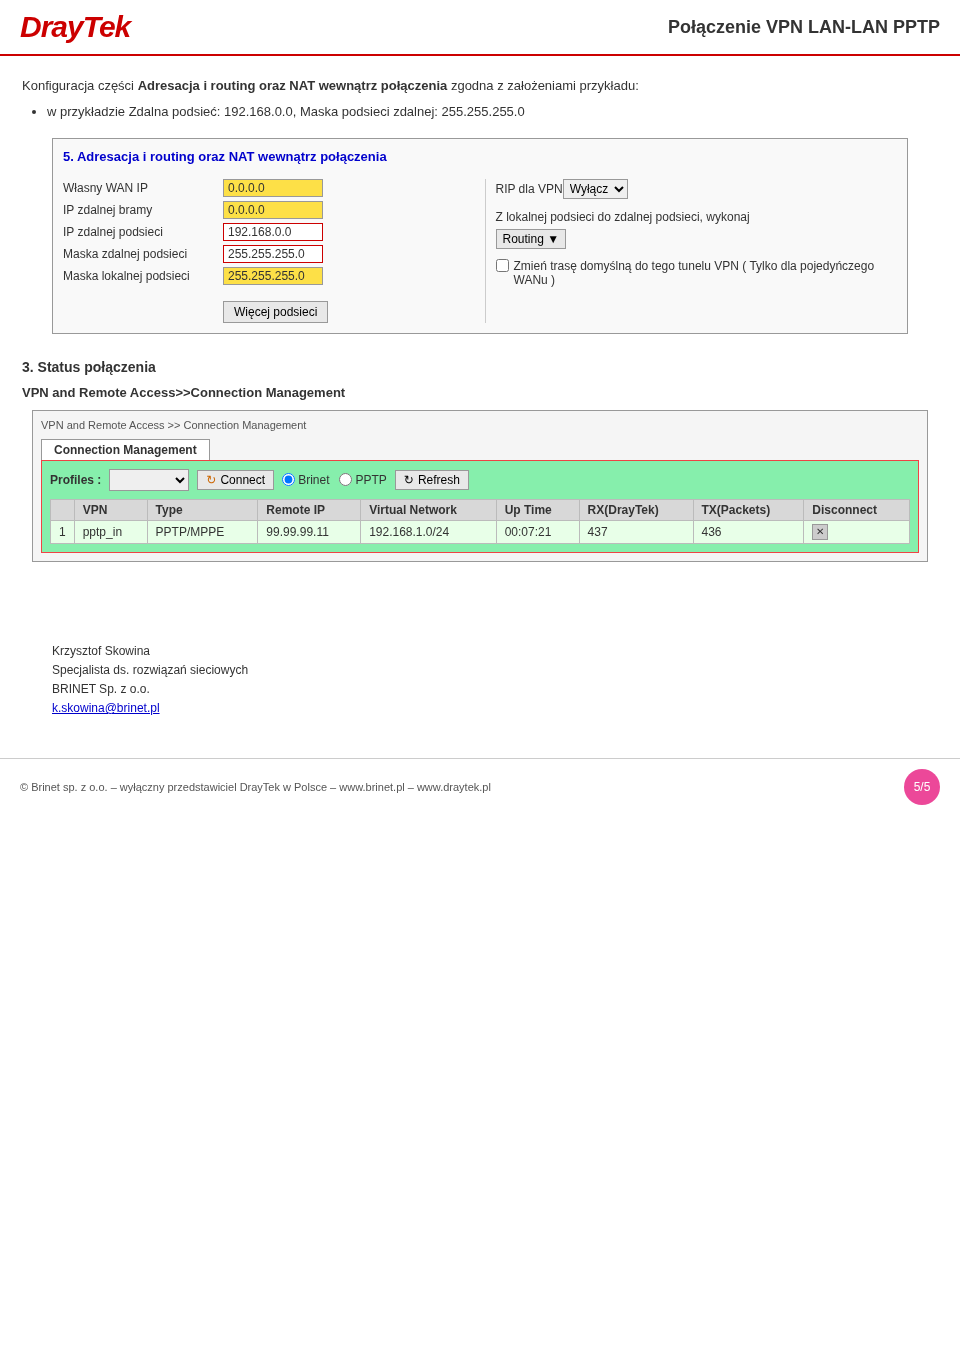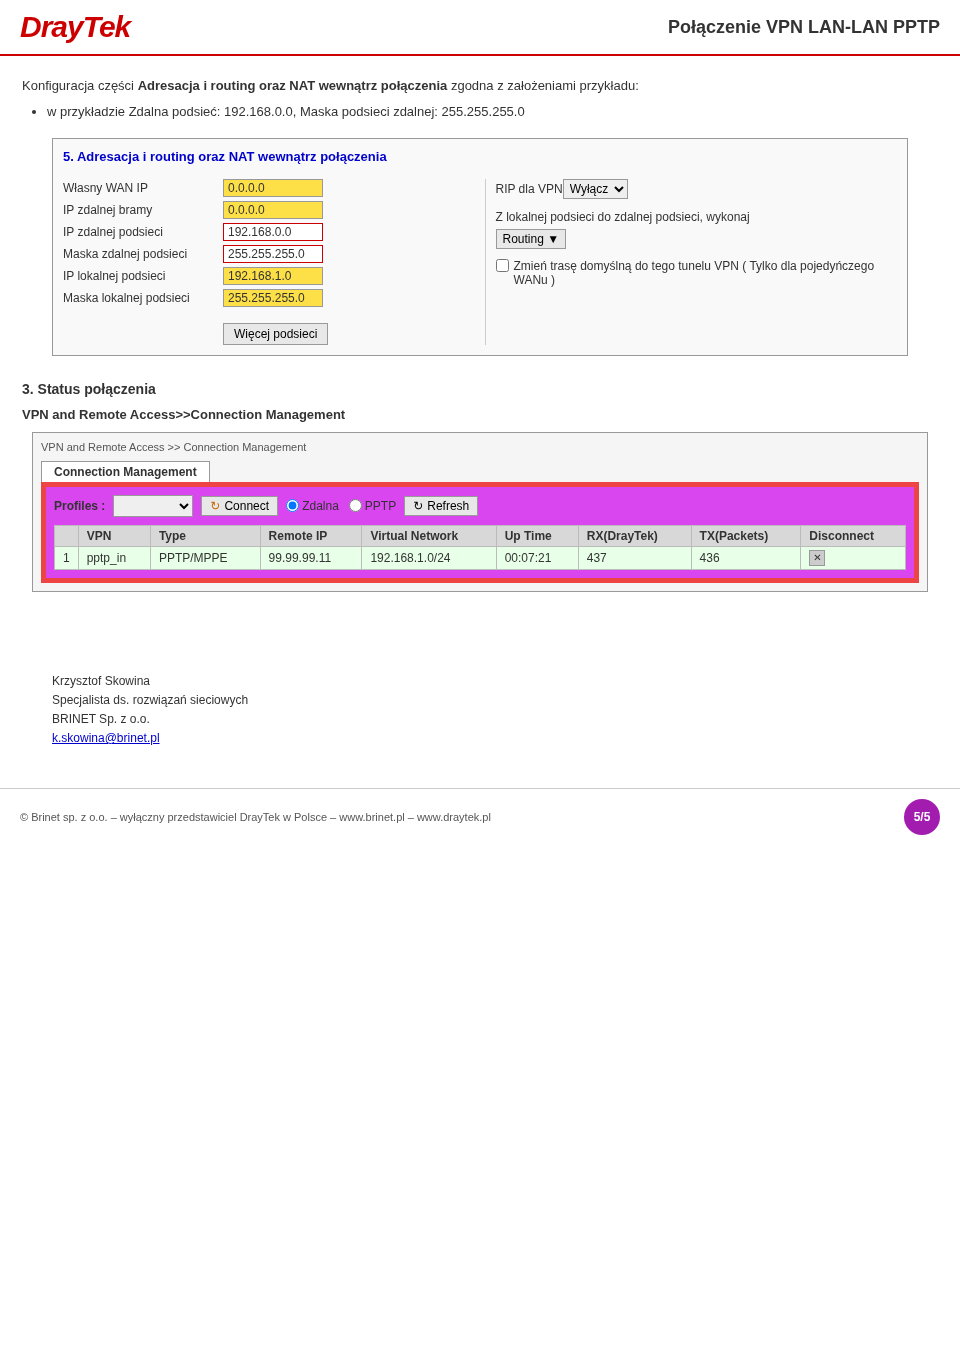--- a/index.html
+++ b/index.html
@@ -176,22 +176,22 @@
       padding: 3px 12px;
       font-size: 12px;
       font-weight: bold;
       cursor: pointer;
       margin-bottom: 0;
     }
     .vpn-tab-active {
       background: #fff;
     }
     .vpn-content {
-      background: #d946ef;
-      border: 5px solid #ef4444;
+      background: #86efac;
+      border: 1px solid #ef4444;
       padding: 8px;
     }
 
     
     .profiles-row {
       display: flex;
       align-items: center;
       gap: 8px;
       margin-bottom: 8px;
     }
@@ -293,30 +293,30 @@
       border-top: 1px solid #ccc;
       margin-top: 20px;
       padding: 10px 20px;
       display: flex;
       align-items: center;
       justify-content: space-between;
       font-size: 11px;
       color: #555;
     }
     .page-badge {
-      background: #a21caf;
+      background: #ec4899;
       color: white;
       border-radius: 50%;
       width: 36px;
       height: 36px;
       display: flex;
       align-items: center;
       justify-content: center;
       font-size: 12px;
-      font-weight: bold;
+      font-weight: normal;
     }
 
     
     .draytek-logo {
       display: flex;
       align-items: center;
     }
     .logo-text {
       font-size: 30px;
       font-weight: bold;
@@ -364,24 +364,20 @@
         <div class="config-row">
           <span class="config-label">IP zdalnej podsieci</span>
           <span class="config-input">192.168.0.0</span>
         </div>
 
         <div class="config-row">
           <span class="config-label">Maska zdalnej podsieci</span>
           <span class="config-input">255.255.255.0</span>
         </div>
 
-        <div class="config-row">
-          <span class="config-label">IP lokalnej podsieci</span>
-          <span class="config-input-normal">192.168.1.0</span>
-        </div>
 
         <div class="config-row">
           <span class="config-label">Maska lokalnej podsieci</span>
           <span class="config-input-normal">255.255.255.0</span>
         </div>
 
         <div style="margin-top:8px; margin-left:160px;">
           <button class="wiecej-btn">Więcej podsieci</button>
         </div>
       </div>
@@ -428,21 +424,21 @@
         <select class="profiles-select">
           <option></option>
         </select>
         <button class="connect-btn">
           <span style="color:#cc6600;">↻</span>
           <span>Connect</span>
         </button>
         <div class="radio-group">
           <div class="radio-item">
             <input type="radio" name="protocol" checked="" style="">
-            <span>Zdalna</span>
+            <span>Brinet</span>
           </div>
           <div class="radio-item">
             <input type="radio" name="protocol" style="">
             <span>PPTP</span>
           </div>
         </div>
         <button class="refresh-btn">
           <span>↻</span>
           <span>Refresh</span>
         </button>

